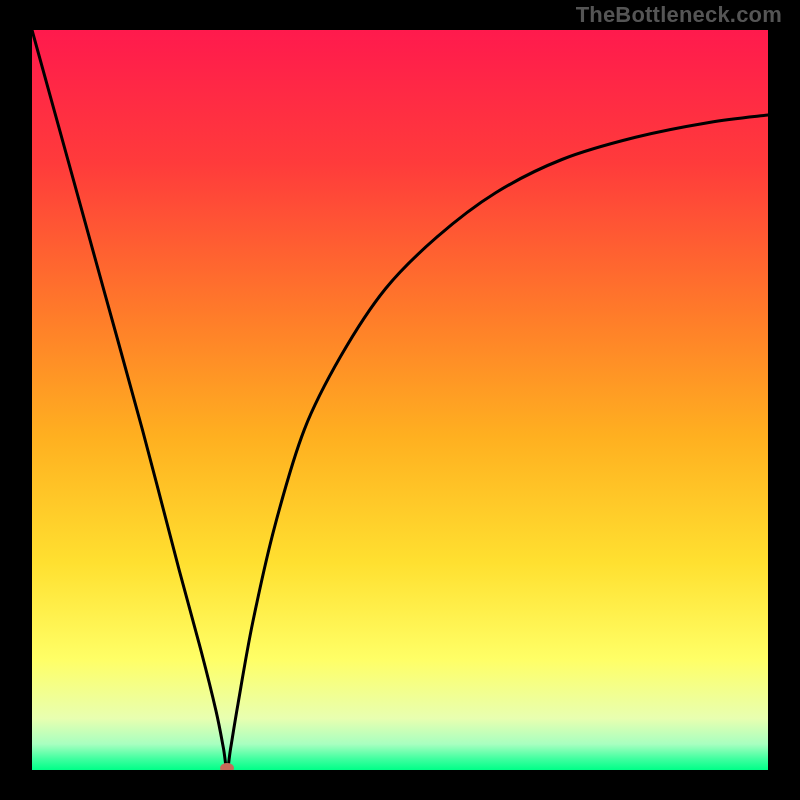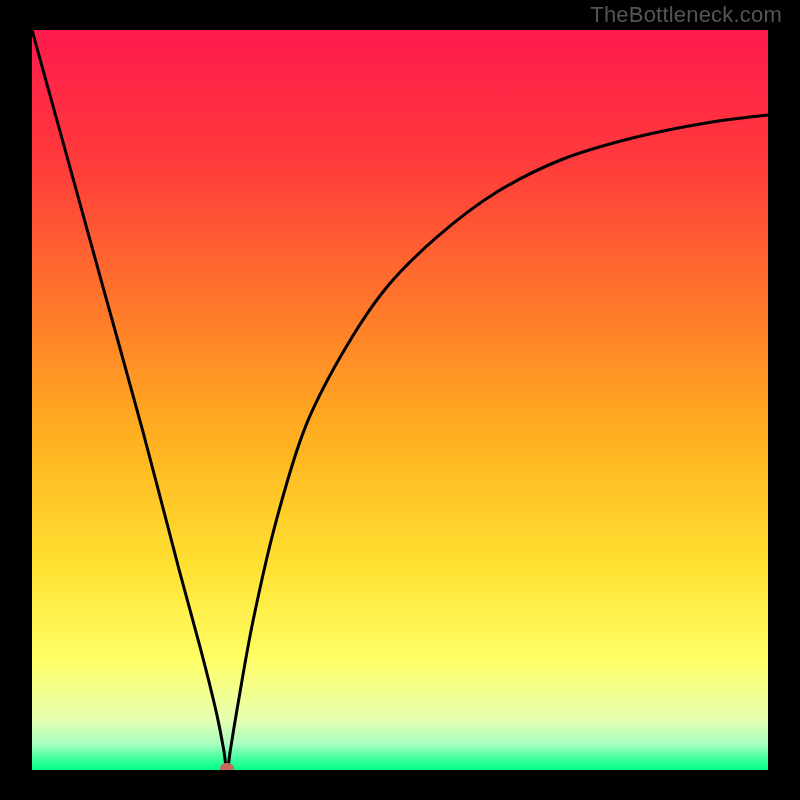--- a/index.html
+++ b/index.html
@@ -16,21 +16,21 @@
     width: 800px;
     height: 800px;
     background: #000;
   }
   .attribution {
     position: absolute;
     top: 2px;
     right: 18px;
     color: #555;
     font-size: 22px;
-    font-weight: 400;
+    font-weight: 700;
     letter-spacing: 0.2px;
     z-index: 5;
   }
   .plot-wrap {
     position: absolute;
     left: 32px;
     top: 30px;
     width: 736px;
     height: 740px;
   }

